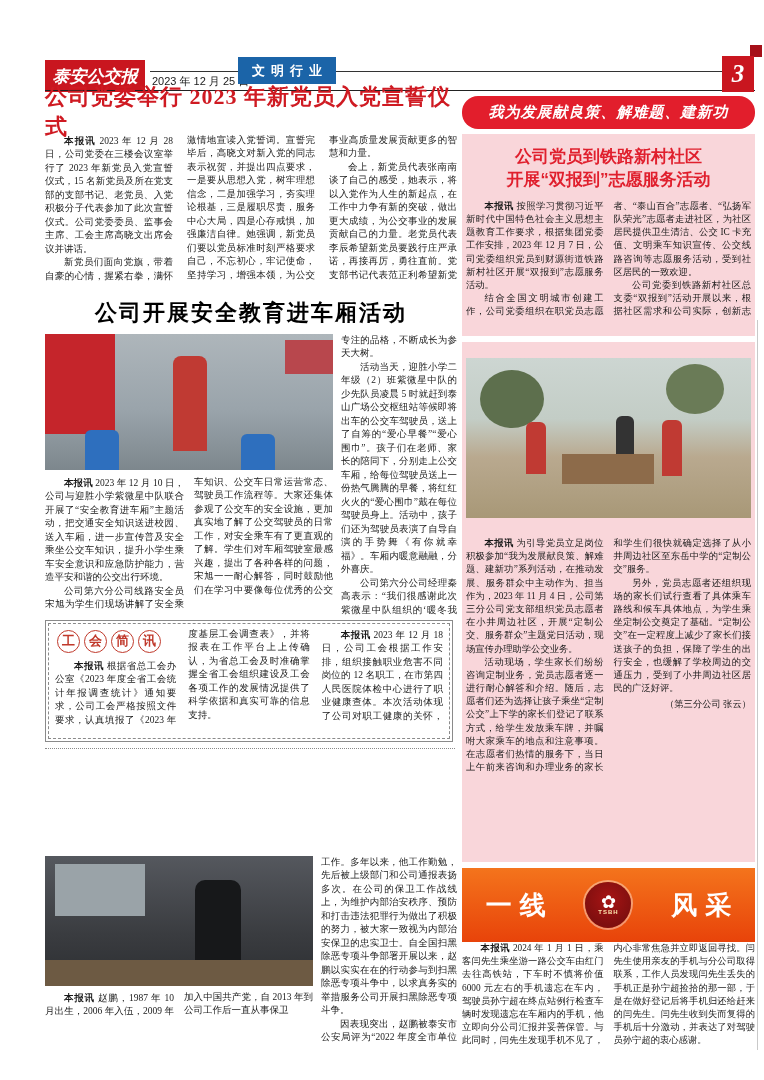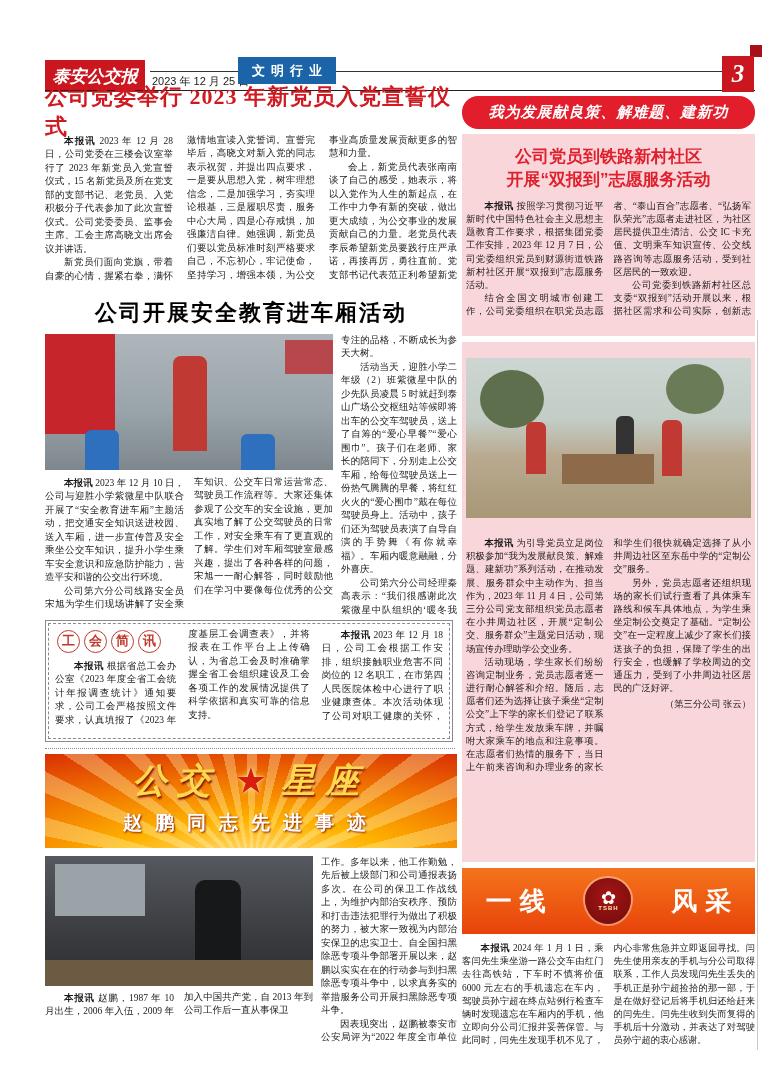--- a/index.html
+++ b/index.html
@@ -96,21 +96,21 @@
   .photo-outdoor{height:160px;margin-top:8px;background:linear-gradient(180deg,#cdd6d2 0%,#c3cdc6 38%,#b9a98f 62%,#a89877 100%);}
   .pod-tree1{position:absolute;left:14px;top:12px;width:64px;height:58px;background:#5d6f4d;border-radius:50%;}
   .pod-tree2{position:absolute;left:200px;top:6px;width:58px;height:50px;background:#6a7b57;border-radius:50%;}
   .pod-table{position:absolute;left:96px;top:96px;width:92px;height:30px;background:#8d6b4a;}
   .pod-vest1{position:absolute;left:60px;top:64px;width:20px;height:52px;background:#c03a33;border-radius:6px 6px 0 0;}
   .pod-vest2{position:absolute;left:196px;top:62px;width:20px;height:56px;background:#c03a33;border-radius:6px 6px 0 0;}
   .pod-vest3{position:absolute;left:150px;top:58px;width:18px;height:50px;background:#333;border-radius:6px 6px 0 0;}
   .panel2-text{margin-top:19px;height:248px;column-count:2;column-gap:10px;font-size:9.3px;}
 
   
-  .frontline-banner{left:462px;top:868px;width:293px;height:66px;
+  .frontline-banner{left:462px;top:868px;width:293px;height:74px;
     background:linear-gradient(180deg,#f4741c 0%,#e8430a 100%);
     display:flex;align-items:center;justify-content:space-around;}
   .fl-word{color:#fff;font-family:"Liberation Sans",sans-serif;font-weight:bold;font-size:26px;letter-spacing:8px;padding-left:8px;}
   .fl-emblem{width:46px;height:46px;border-radius:50% 50% 50% 50%/46% 46% 54% 54%;
     background:radial-gradient(circle at 50% 38%,#a81414 0%,#7e0f0f 70%);
     display:flex;flex-direction:column;align-items:center;justify-content:center;box-shadow:0 0 0 2px #ffffff66;}
   .fl-flower{color:#fff;font-size:18px;line-height:14px;}
   .fl-logo-text{color:#ffe9b0;font-family:"Liberation Sans",sans-serif;font-size:6px;font-weight:bold;letter-spacing:1px;}
   .frontline-text{left:462px;top:942px;width:293px;height:118px;column-count:2;column-gap:10px;font-size:9.3px;}
 
@@ -173,29 +173,20 @@
         <span>讯</span>
       </div>
       <p><b>本报讯</b> <span>根据省总工会办公室《2023 年度全省工会统计年报调查统计》通知要求，公司工会严格按照文件要求，认真填报了《2023 年度基层工会调查表》，并将报表在工作平台上上传确认，为省总工会及时准确掌握全省工会组织建设及工会各项工作的发展情况提供了科学依据和真实可靠的信息支持。</span></p>
       <p><b>本报讯</b> <span>2023 年 12 月 18 日，公司工会根据工作安排，组织接触职业危害不同岗位的 12 名职工，在市第四人民医院体检中心进行了职业健康查体。本次活动体现了公司对职工健康的关怀，也为更好地从事岗位工作提供了安全保障。</span></p>
 
     </div>
   </div>
 
   <div class="abs dotted-rule"></div>
 
-  <div class="abs star-banner">
-    <div class="star-rays"></div>
-    <div class="star-titles">
-      <span class="star-word">公交</span>
-      <span class="star-glyph">★</span>
-      <span class="star-word">星座</span>
-    </div>
-    <div class="star-subtitle">赵鹏同志先进事迹</div>
-  </div>
 
   <div class="abs zhaopeng-block">
     <div>
       <div class="photo photo-office">
         <div class="po-window"></div>
         <div class="po-person"></div>
         <div class="po-desk"></div>
       </div>
       <div class="zp-bottom coltext">
         <p><b>本报讯</b> <span>赵鹏，1987 年 10 月出生，2006 年入伍，2009 年加入中国共产党，自 2013 年到公司工作后一直从事保卫</span></p>

